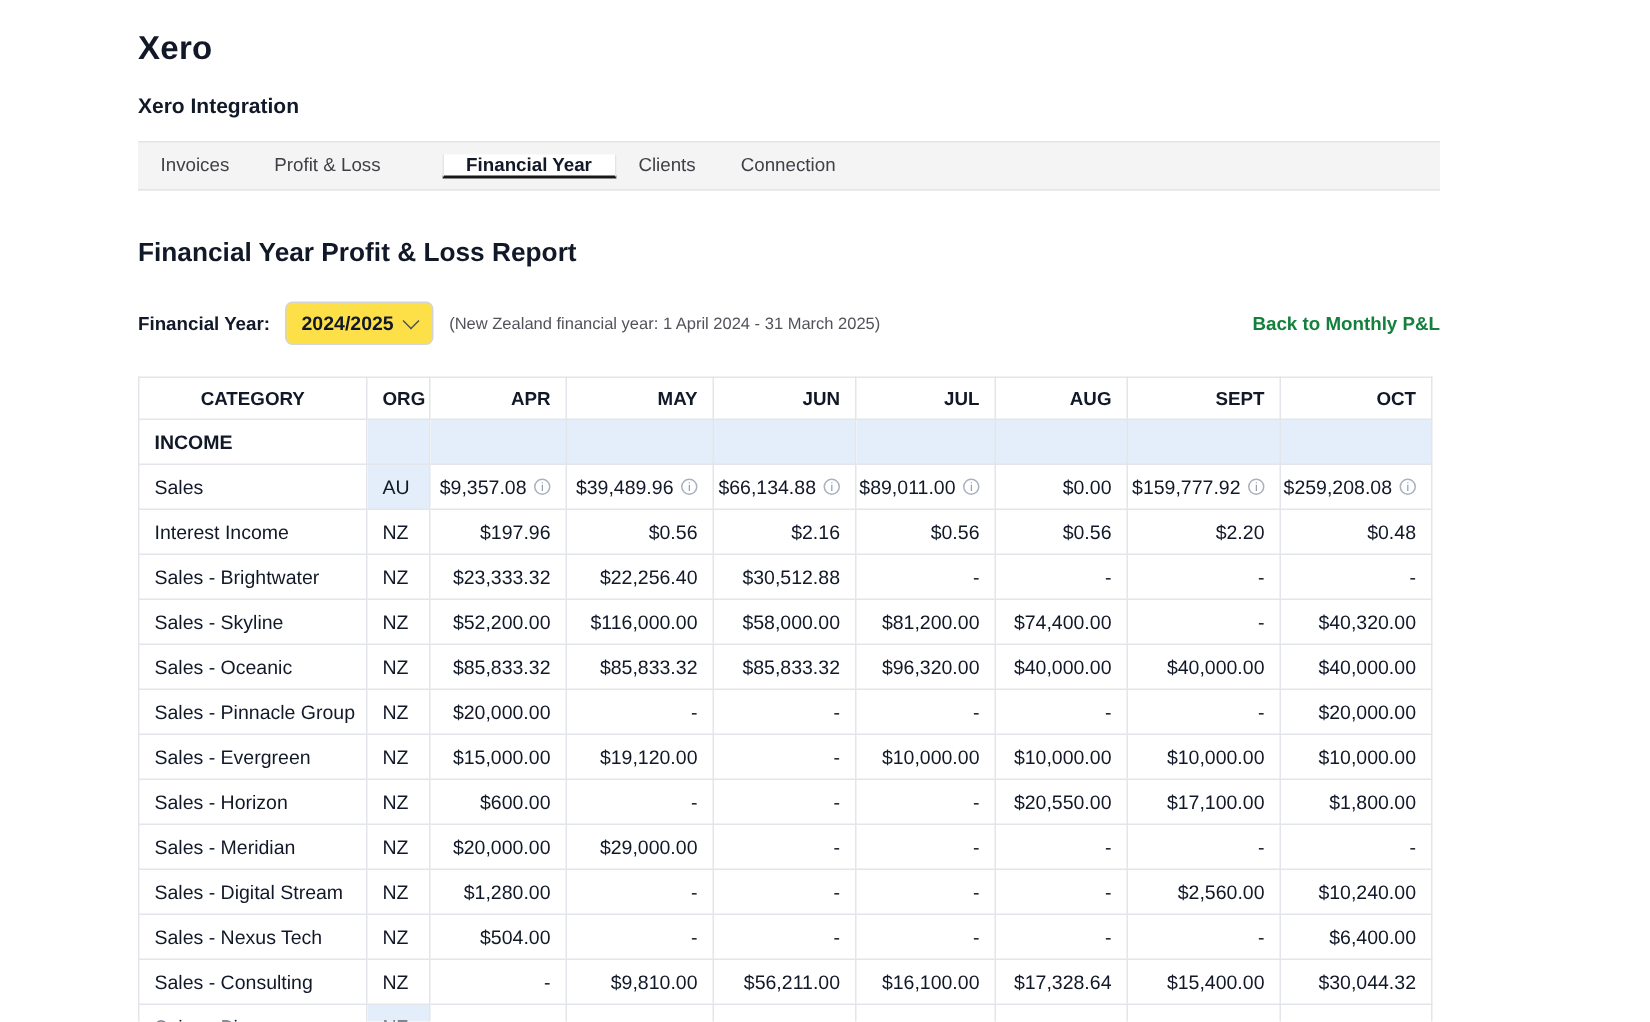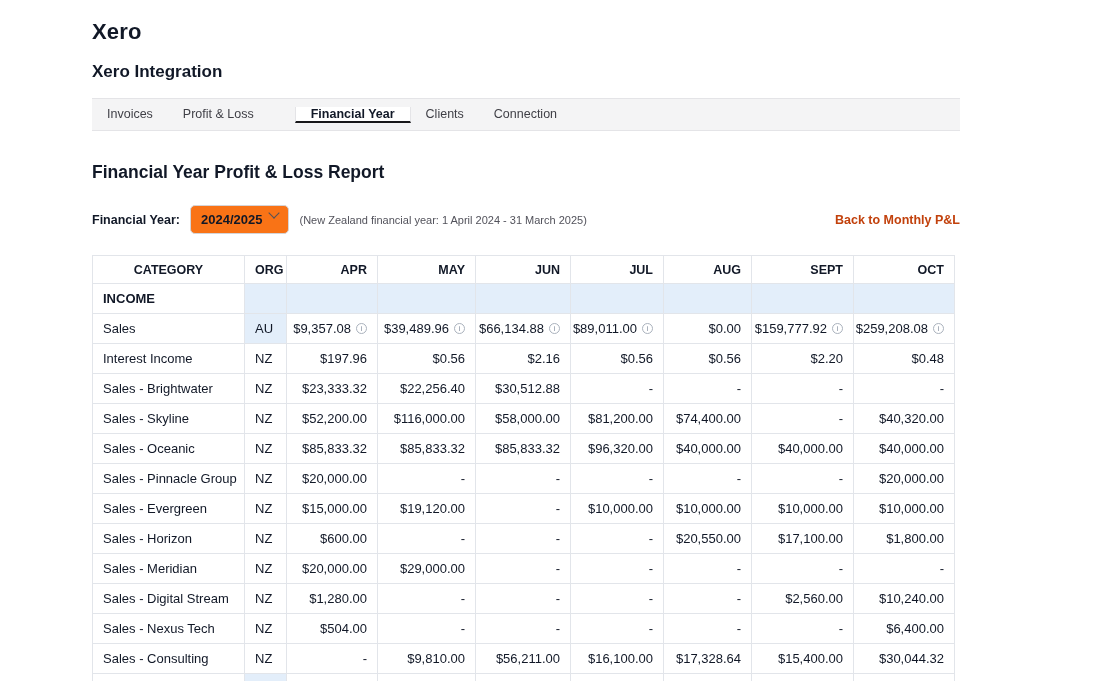--- a/index.html
+++ b/index.html
@@ -2,40 +2,40 @@
 <html><head>
 <meta charset="utf-8">
 <style>
   * { margin:0; padding:0; box-sizing:border-box; }
   html,body { width:1100px; height:681px; background:#ffffff; overflow:hidden;
     font-family:"Liberation Sans", sans-serif; color:#111827; }
   .page { position:relative; width:1100px; height:681px; }
   .content { position:absolute; left:92px; top:0; width:868px; }
 
   .brand { font-size:22px; font-weight:700; letter-spacing:.2px; margin-top:19px; }
-  .subtitle { font-size:17px; font-weight:700; margin-top:17px; }
+  .subtitle { font-size:14px; font-weight:700; margin-top:17px; }
 
   .tabbar { margin-top:16px; background:#f4f4f5; border:1px solid #e4e4e7;
     border-left:none; border-right:none; display:flex; align-items:center; height:33px; }
   .tab { display:flex; align-items:center; padding:0 15px; font-size:12.5px; color:#3f3f46;
     cursor:pointer; border-bottom:2px solid transparent; }
   .tab.active { background:#ffffff; color:#111827; font-weight:700;
     border-bottom:2px solid #18181b; border-left:1px solid #e4e4e7; border-right:1px solid #e4e4e7;margin-left:26px; }
 
   .report-title { font-size:17.5px; font-weight:700; margin-top:31px; }
 
   .filter-row { margin-top:22px; display:flex; align-items:center; }
   .filter-label { font-size:12.5px; font-weight:700; }
-  .fy-select { margin-left:10px; display:flex; gap:8px;
-    border:1px solid #d4d4d8; border-radius:5px; background:#f97316; padding:6px 10px;
+  .fy-select { margin-left:10px; display:flex; align-items:center; gap:8px;
+    border:1px solid #d4d4d8; border-radius:5px; background:#fde047; padding:6px 10px;
     font-size:13px; font-weight:700; cursor:pointer; }
   .chev { width:8px; height:8px; border-right:1.6px solid #52525b; border-bottom:1.6px solid #52525b;
     transform:rotate(45deg); margin-top:-3px; }
   .fy-note { margin-left:10px; font-size:11px; color:#52525b; }
-  .back-link { margin-left:auto; font-size:12.5px; font-weight:700; color:#c2410c;
+  .back-link { margin-left:auto; font-size:12.5px; font-weight:700; color:#15803d;
     text-decoration:none; cursor:pointer; }
 
   table { border-collapse:collapse; table-layout:fixed; width:862px; margin-top:21px;
     border:1px solid #d9dde3; }
   th, td { border:1px solid #e2e5ea; padding:0 10px; height:30px; vertical-align:middle;
     overflow:hidden; white-space:nowrap; }
   thead th { height:28px; font-size:12.5px; font-weight:700; text-align:center; color:#111827; }
   th.num, td.num { text-align:right; }
   td { font-size:13px; }
   td.cat { font-size:13px; }

